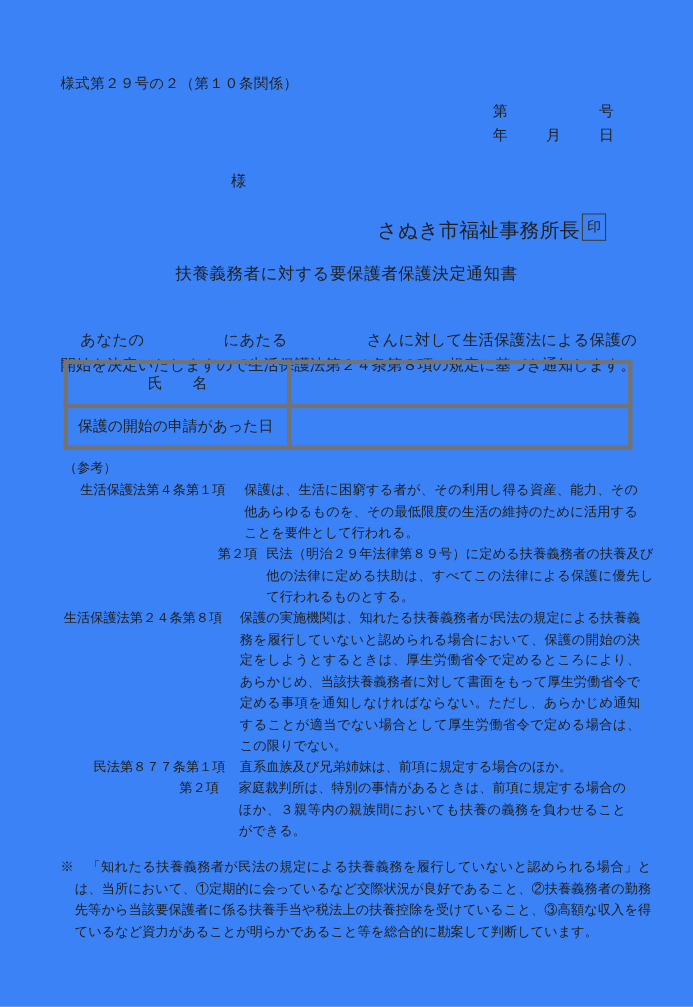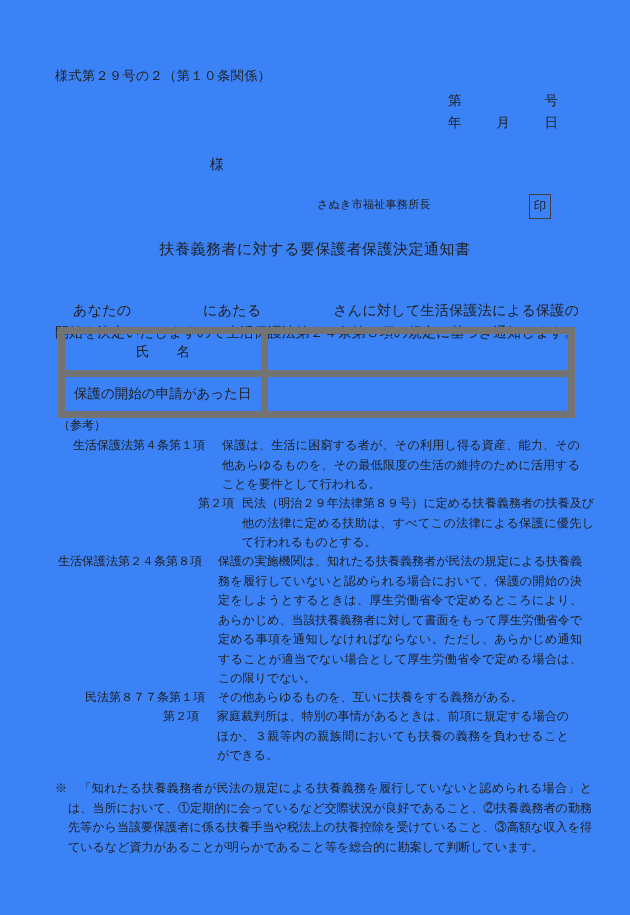--- a/index.html
+++ b/index.html
@@ -17,21 +17,21 @@
   }
   .abs { position:absolute; }
 
   .form-number { left:55px; top:67px; font-size:13px; letter-spacing:0.5px; }
 
   .issue-number { left:448px; top:92px; width:110px; display:flex; justify-content:space-between; font-size:13.5px; }
   .issue-date   { left:448px; top:114px; width:110px; display:flex; justify-content:space-between; font-size:13.5px; }
 
   .addressee { left:210px; top:156px; font-size:14px; }
 
-  .sender { left:317px; top:197px; font-size:11px; letter-spacing:0.3px; }
+  .sender { left:343px; top:197px; font-size:18px; letter-spacing:0.3px; }
   .seal-box {
     left:529px; top:194px; width:20px; height:23px;
     border:1px solid #3f3f3f;
     font-size:12.5px; line-height:23px; text-align:center;
   }
 
   .doc-title { left:0; top:240px; width:100%; text-align:center; font-size:15px; letter-spacing:0.5px; }
 
   .body-par {
     left:55px; top:286px; width:524px;
@@ -39,21 +39,21 @@
     text-indent:18px;
     text-align:justify;
   }
 
   table.fill-table {
     position:absolute; left:58px; top:327px; width:517px;
     border-collapse:collapse;
     font-size:13.5px;
   }
   table.fill-table td {
-    border:7px solid #737373;
+    border:4px solid #737373;
     padding:0;
   }
   td.cell-label { width:197px; height:36px; text-align:center; }
   td.cell-label.row2 { text-align:left; padding-left:9px; height:34px; }
   td.cell-value { width:320px; }
 
   .ref-heading { left:58px; top:417px; font-size:12px; }
 
   .ref-item { display:flex; font-size:12px; line-height:19.5px; }
   .ref-label { flex:none; }
@@ -126,21 +126,21 @@
     <span class="ref-text">民法（明治２９年法律第８９号）に定める扶養義務者の扶養及び他の法律に定める扶助は、すべてこの法律による保護に優先して行われるものとする。</span>
   </div>
 
   <div class="abs ref-item ri2">
     <span class="ref-label">生活保護法第２４条第８項</span>
     <span class="ref-text">保護の実施機関は、知れたる扶養義務者が民法の規定による扶養義務を履行していないと認められる場合において、保護の開始の決定をしようとするときは、厚生労働省令で定めるところにより、あらかじめ、当該扶養義務者に対して書面をもって厚生労働省令で定める事項を通知しなければならない。ただし、あらかじめ通知することが適当でない場合として厚生労働省令で定める場合は、この限りでない。</span>
   </div>
 
   <div class="abs ref-item ri3">
     <span class="ref-label">民法第８７７条第１項</span>
-    <span class="ref-text">その他あらゆるものを、互いに扶養をする義務がある。</span>
+    <span class="ref-text">直系血族及び兄弟姉妹は、前項に規定する場合のほか。</span>
   </div>
 
   <div class="abs ref-item ri4">
     <span class="ref-label">第２項</span>
     <span class="ref-text">家庭裁判所は、特別の事情があるときは、前項に規定する場合のほか、３親等内の親族間においても扶養の義務を負わせることができる。</span>
   </div>
 
   <p class="abs note-par">
     <span class="note-marker">※</span><span>「知れたる扶養義務者が民法の規定による扶養義務を履行していないと認められる場合」とは、当所において、①定期的に会っているなど交際状況が良好であること、②扶養義務者の勤務先等から当該要保護者に係る扶養手当や税法上の扶養控除を受けていること、③高額な収入を得ているなど資力があることが明らかであること等を総合的に勘案して判断しています。</span>
   </p>

